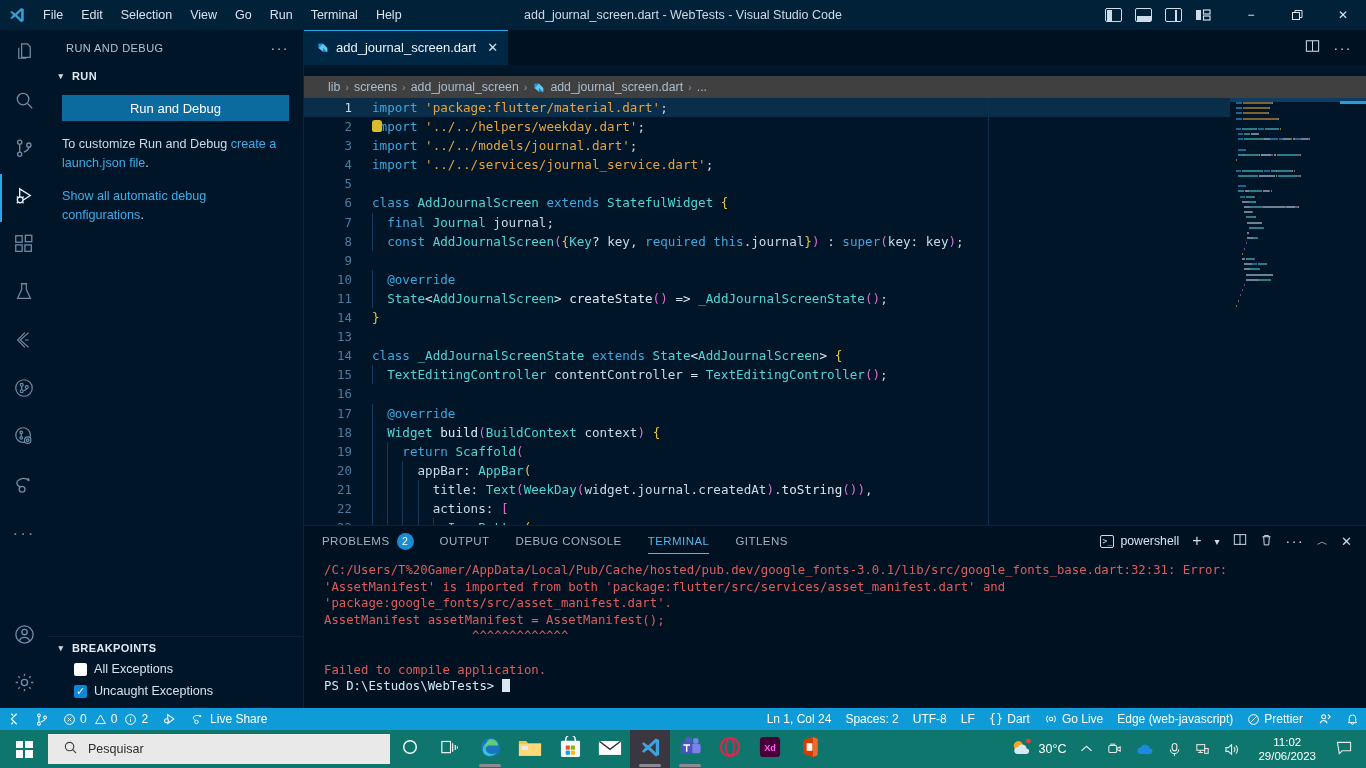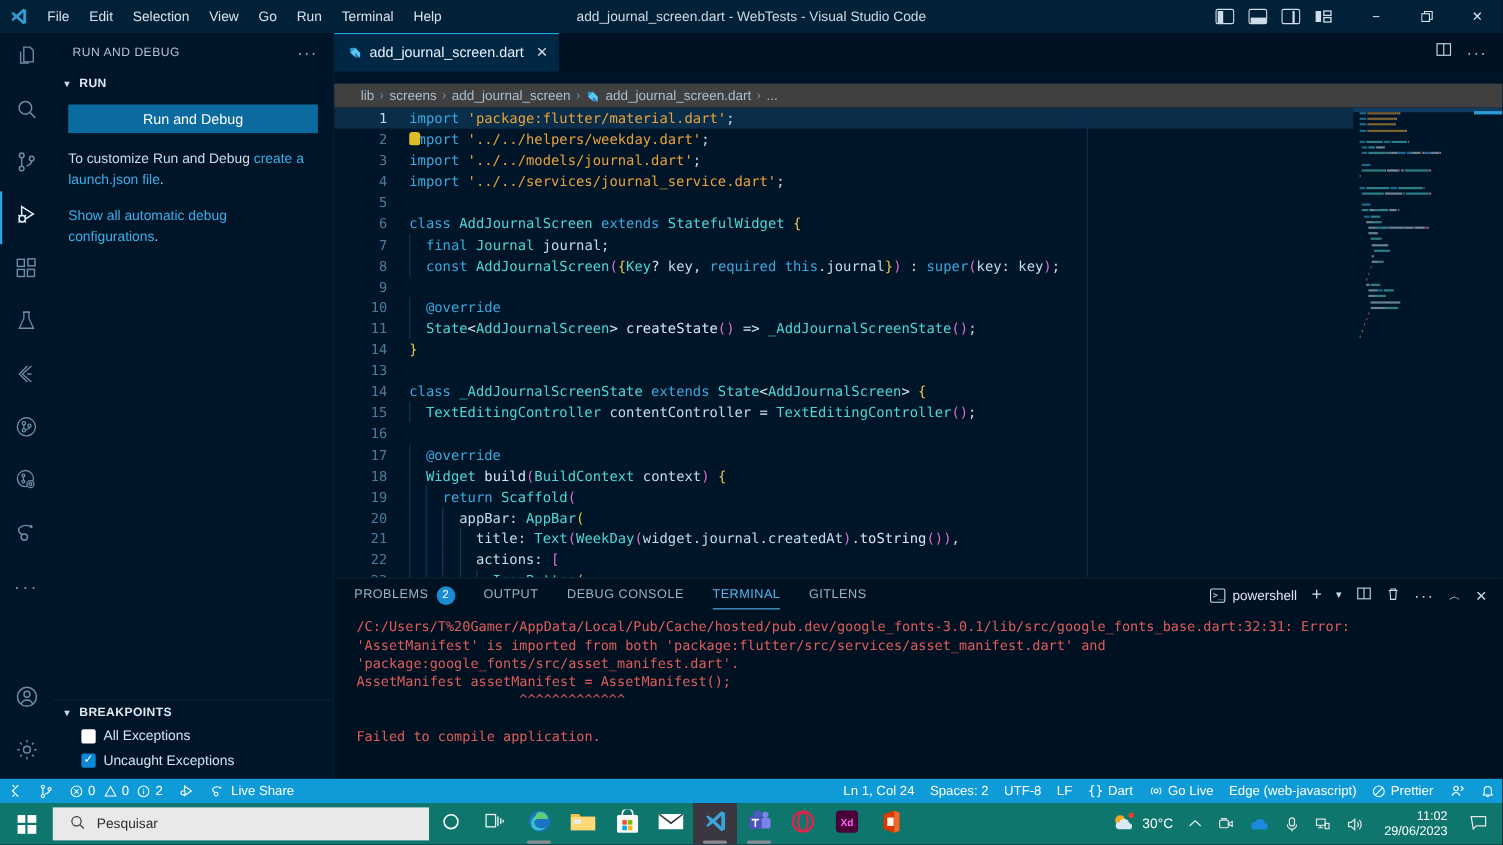--- a/index.html
+++ b/index.html
@@ -154,21 +154,21 @@
   .win-logo div { background:#fff; }
   .tb-search {
     width:342px; height:30px; background:#e9e9e9; display:flex; align-items:center; gap:10px;
     padding-left:15px; color:#2c2c2c; font-size:12.5px;
   }
   .tb-ico { width:40px; height:38px; display:flex; align-items:center; justify-content:center; position:relative; }
   .tb-ico.running::after { content:""; position:absolute; bottom:1px; left:9px; right:9px; height:3px; background:#8a8a92; border-radius:2px;}
   .tb-ico.active-app { background:#3b3741; }
   .tray { margin-left:auto; display:flex; align-items:center; gap:0; padding-right:4px; color:#fff; font-size:12px;}
   .tray-ico { padding:0 7px; height:38px; display:flex; align-items:center; color:#e8e8e8;}
-  .clock { display:flex; flex-direction:column; align-items:flex-end; justify-content:center; line-height:14px; font-size:11.5px; padding:0 10px; color:#fff;}
+  .clock { display:flex; flex-direction:column; align-items:center; justify-content:center; line-height:14px; font-size:11.5px; padding:0 10px; color:#fff;}
   .notif { padding:0 10px; color:#e8e8e8; }
 </style>
 </head>
 <body>
 
 <div class="app">
 
   <div class="titlebar">
     <div class="vscode-logo">
       <svg width="18" height="18" viewBox="0 0 24 24">
@@ -619,20 +619,21 @@
       </div>
     </div>
     <div class="term-body" id="term-body">
         <div class="t-err">/C:/Users/T%20Gamer/AppData/Local/Pub/Cache/hosted/pub.dev/google_fonts-3.0.1/lib/src/google_fonts_base.dart:32:31: Error:</div>
         <div class="t-err">'AssetManifest' is imported from both 'package:flutter/src/services/asset_manifest.dart' and</div>
         <div class="t-err">'package:google_fonts/src/asset_manifest.dart'.</div>
         <div class="t-err">AssetManifest assetManifest = AssetManifest();</div>
         <div class="t-err">                    ^^^^^^^^^^^^^</div>
         <div class="t-norm">&nbsp;</div>
         <div class="t-err">Failed to compile application.</div>
+        <div class="t-norm"><span>PS D:\Estudos\WebTests&gt; </span><span class="t-caret"></span></div>
       </div>
   </div>
 
   <div class="statusbar">
     <div class="st-item">
       <svg width="14" height="14" viewBox="0 0 16 16" fill="none" stroke="#fff" stroke-width="1.3">
           <path d="M11 2 5 8l6 6M5 2l2 2M5 14l2-2"></path>
         </svg>
     </div>
     <div class="st-item">

